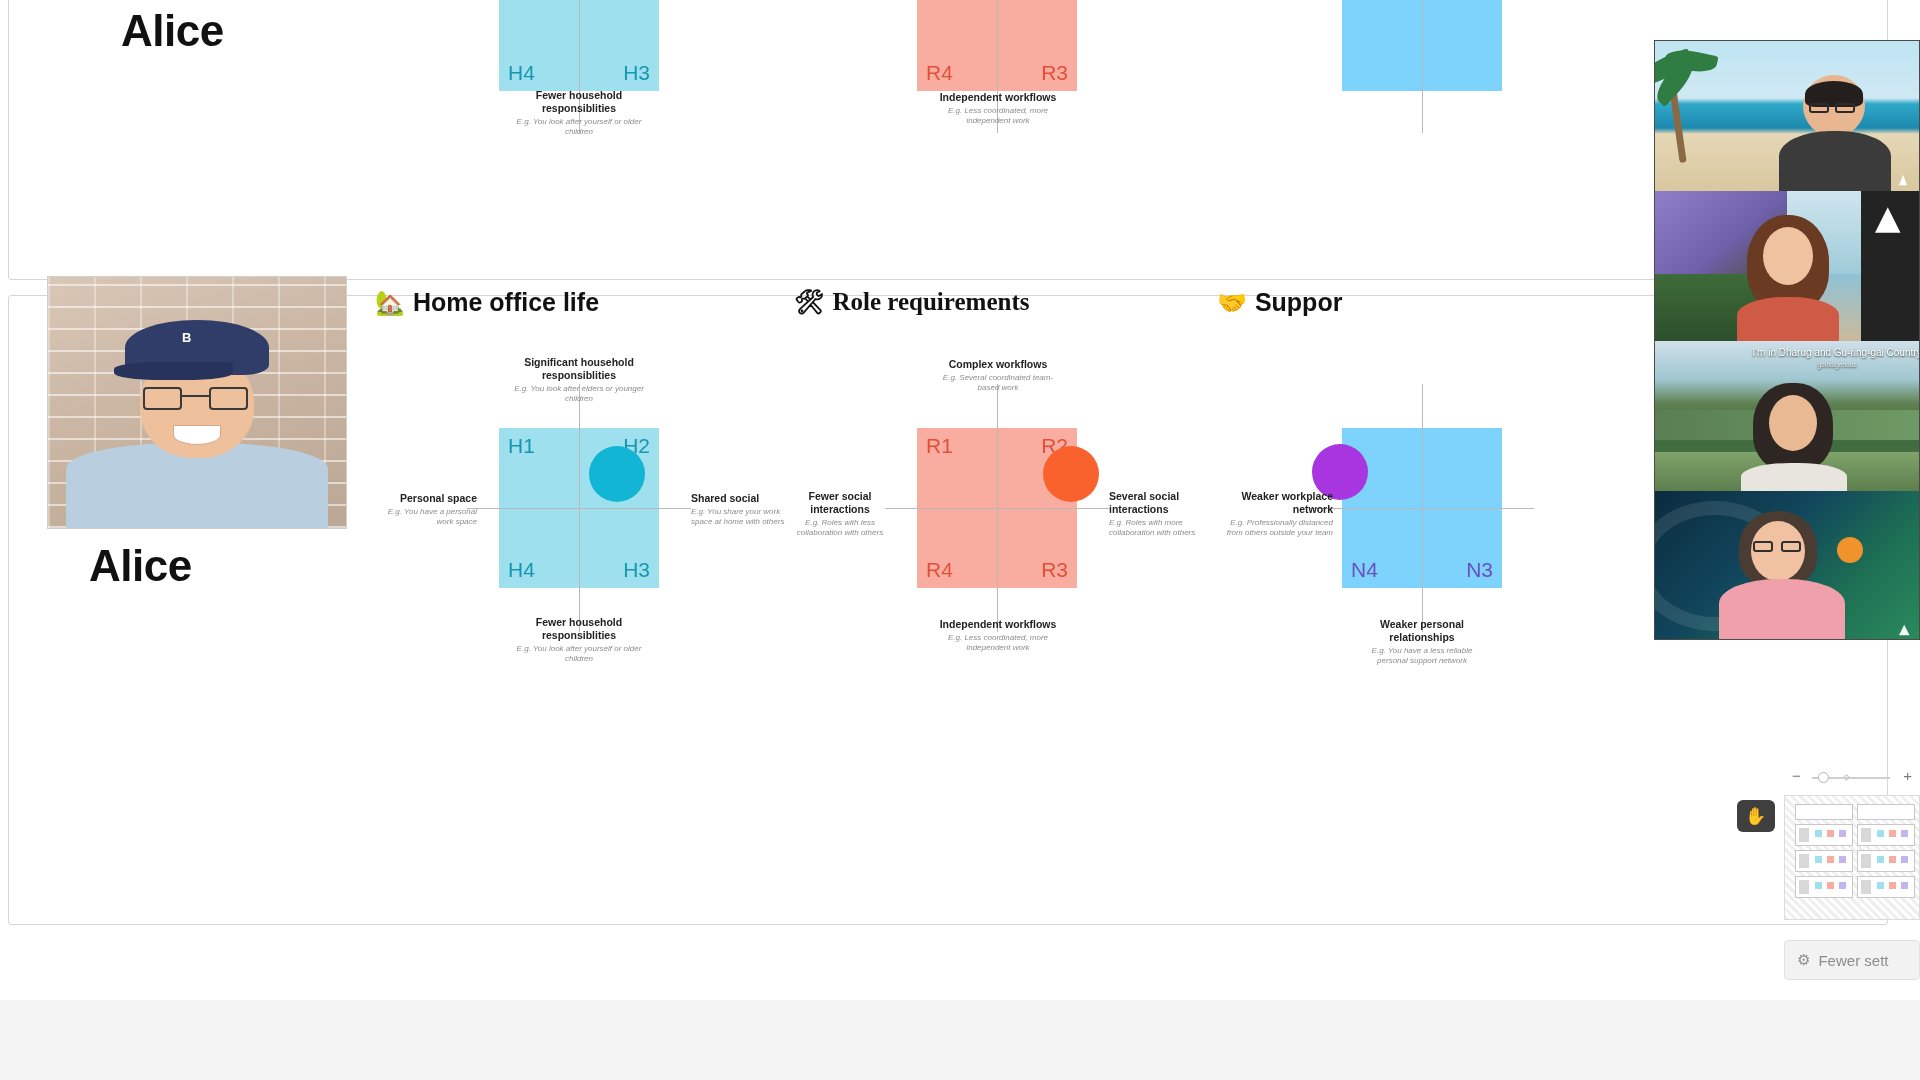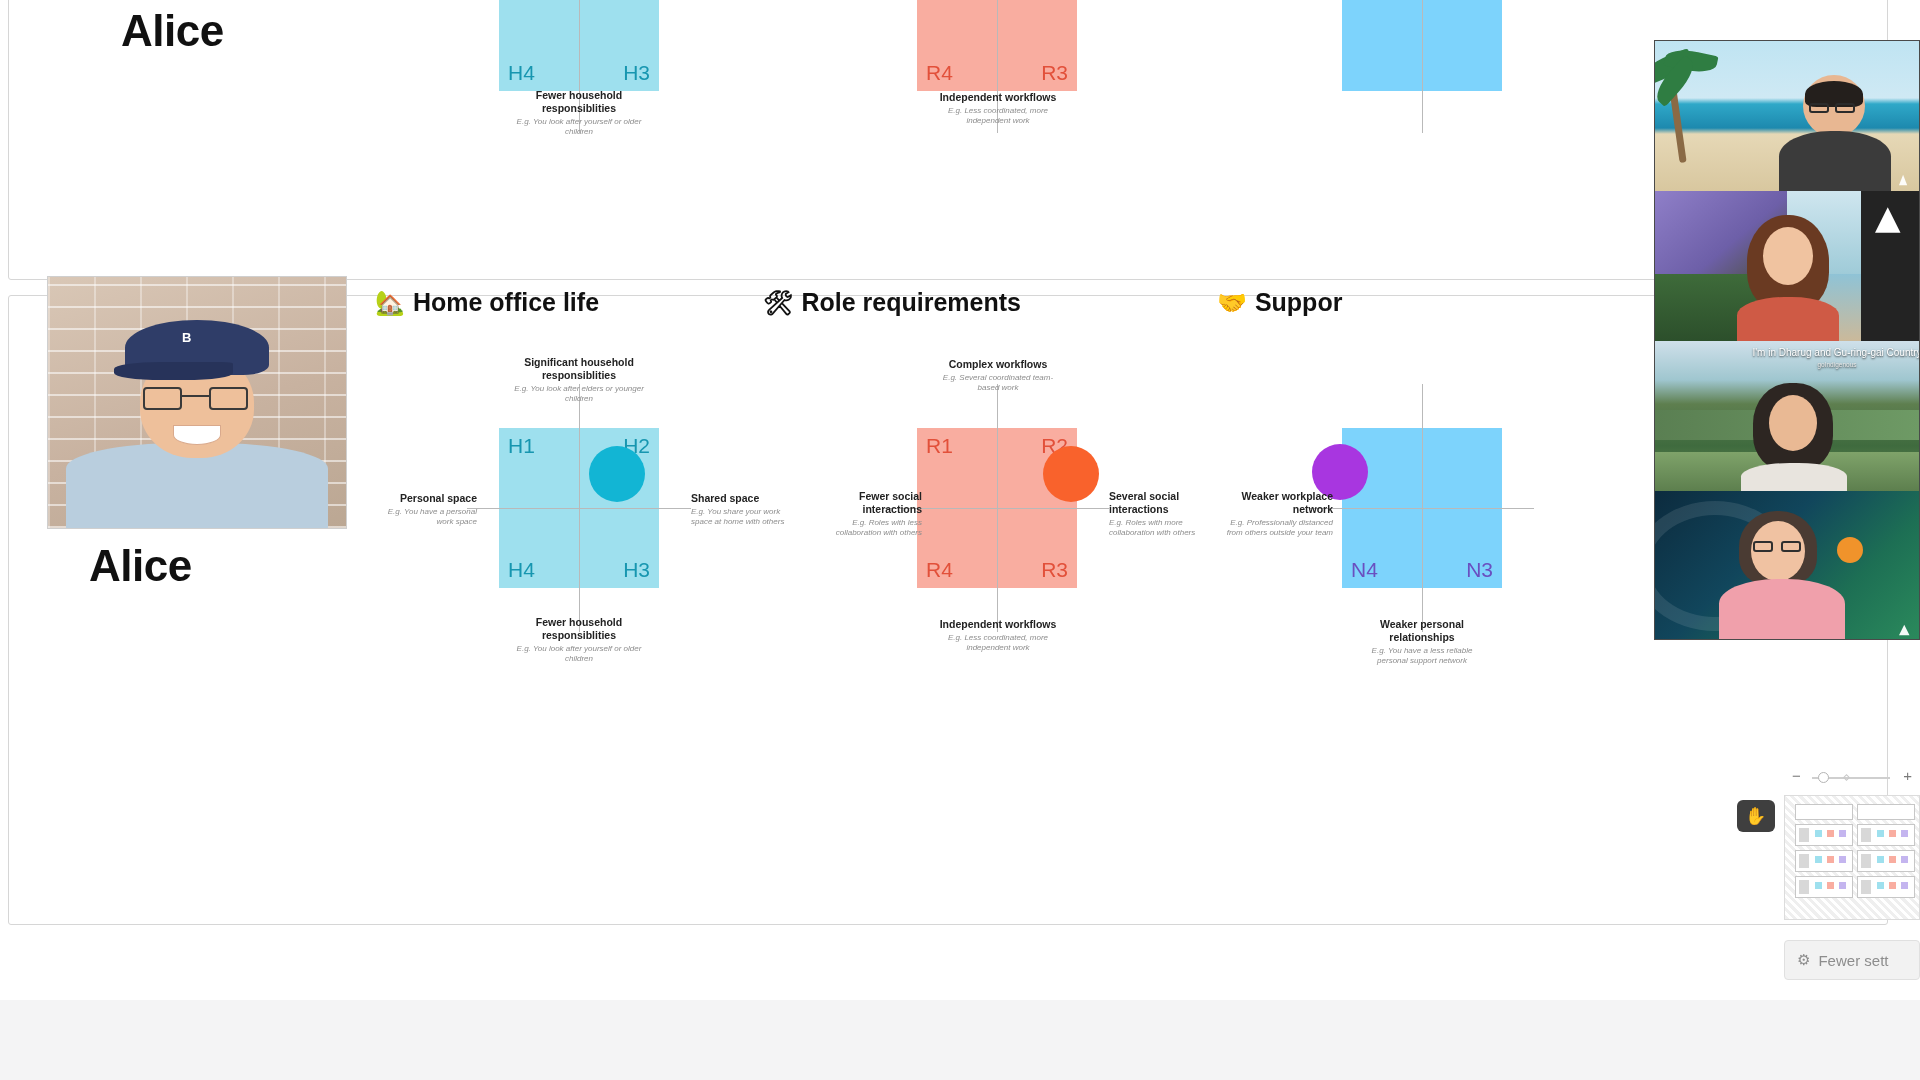--- a/index.html
+++ b/index.html
@@ -303,49 +303,49 @@
         </div>
         <div class="ann" style="left:505px; top:60px;">
           <span class="hd">Significant household responsiblities</span>
           <span class="eg">E.g. You look after elders or younger children</span>
         </div>
         <div class="ann left" style="left:368px; top:196px; width:100px;">
           <span class="hd">Personal space</span>
           <span class="eg">E.g. You have a personal work space</span>
         </div>
         <div class="ann right" style="left:682px; top:196px; width:100px;">
-          <span class="hd">Shared space</span>
+          <span class="hd">Shared social</span>
           <span class="eg">E.g. You share your work space at home with others</span>
         </div>
         <div class="ann" style="left:505px; top:320px;">
           <span class="hd">Fewer household responsiblities</span>
           <span class="eg">E.g. You look after yourself or older children</span>
         </div>
       </div>
 
       <div class="chart">
-        <div class="chart-title" style="left:754px; top:-8px;">
+        <div class="chart-title" style="left:785px; top:-8px;font-family:Liberation Serif, serif;">
           <span class="emo">🛠</span><span>Role requirements</span>
         </div>
         <div class="qwrap" style="left:908px; top:132px;">
           <div class="qbox red">
             <span class="qlabel ql-tl">R1</span>
             <span class="qlabel ql-tr">R2</span>
             <span class="qlabel ql-bl">R4</span>
             <span class="qlabel ql-br">R3</span>
           </div>
           <div class="axis-v" style="left:80px; top:-44px; height:248px;"></div>
           <div class="axis-h" style="left:-32px; top:80px; width:224px;"></div>
           <div class="dot orange" style="left:126px; top:18px; width:56px; height:56px;"></div>
         </div>
         <div class="ann" style="left:924px; top:62px;">
           <span class="hd">Complex workflows</span>
           <span class="eg">E.g. Several coordinated team-based work</span>
         </div>
-        <div class="ann left" style="left:803px; top:194px; width:110px;">
+        <div class="ann left" style="left:776px; top:194px; width:110px;text-align:center;">
           <span class="hd">Fewer social interactions</span>
           <span class="eg">E.g. Roles with less collaboration with others</span>
         </div>
         <div class="ann right" style="left:1100px; top:194px; width:110px;">
           <span class="hd">Several social interactions</span>
           <span class="eg">E.g. Roles with more collaboration with others</span>
         </div>
         <div class="ann" style="left:924px; top:322px;">
           <span class="hd">Independent workflows</span>
           <span class="eg">E.g. Less coordinated, more independent work</span>

